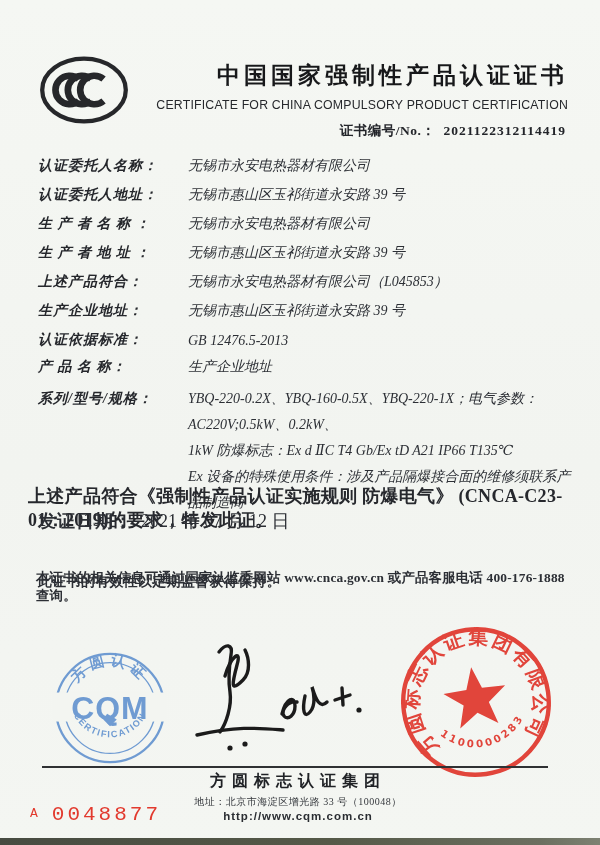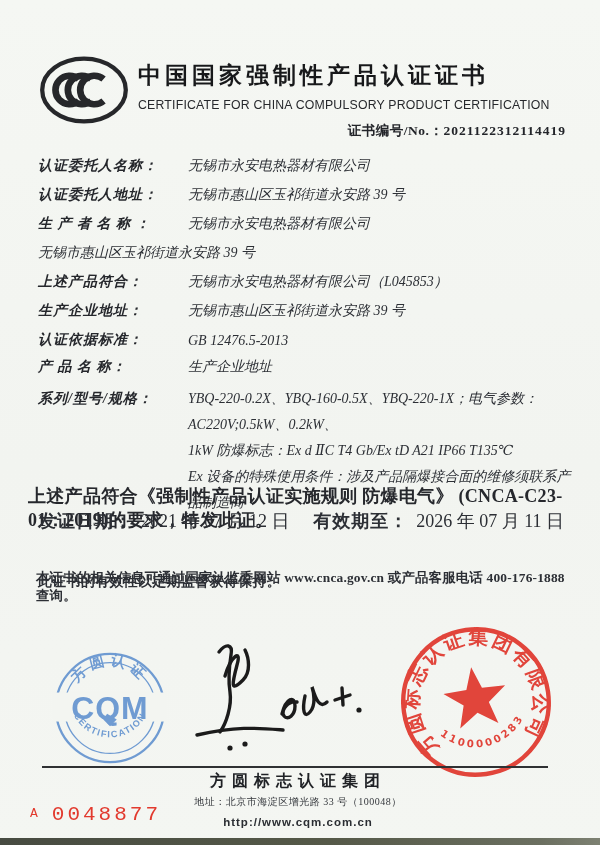--- a/index.html
+++ b/index.html
@@ -7,25 +7,25 @@
     position:relative;
     width:600px;height:845px;
     margin:0 auto;
     background:linear-gradient(180deg,#f5f7f3 0%,#f2f4f0 55%,#f4f6f2 100%);
     font-family:"Liberation Serif","DejaVu Serif",serif;
     color:#2c2f35;
     overflow:hidden;
   }
   
   .ccc-logo{position:absolute;left:36px;top:52px;width:96px;height:76px;}
-  .title-block{position:absolute;left:138px;top:60px;width:430px;text-align:left;}
+  .title-block{position:absolute;left:138px;top:60px;width:430px;text-align:right;}
   .title-cn{font-size:23px;font-weight:700;letter-spacing:4px;color:#17181a;}
   .title-en{margin-top:7px;font-size:12.3px;letter-spacing:.2px;color:#26282c;font-family:"Liberation Sans",sans-serif;}
   .cert-no{position:absolute;right:34px;top:122px;font-size:13.5px;font-weight:600;letter-spacing:.5px;color:#23252a;}
-  .cert-no .num{margin-left:0;letter-spacing:1px;}
+  .cert-no .num{margin-left:8px;letter-spacing:1px;}
   
   .fields{position:absolute;left:38px;top:156px;right:26px;font-size:14px;font-style:italic;}
   .frow{display:flex;margin-bottom:9px;line-height:20px;}
   .flabel{width:150px;flex:0 0 150px;font-weight:700;letter-spacing:1px;color:#25272c;}
   .fvalue{flex:1;color:#2c2f35;}
   .frow.std .fvalue div{line-height:22px;}
   .frow.std{margin-bottom:5px;}
   .frow.series .fvalue div{line-height:26px;}
   .frow.series .flabel{line-height:26px;}
   
@@ -36,21 +36,21 @@
   .info-note{position:absolute;left:36px;top:569px;right:24px;font-size:13.4px;font-weight:600;letter-spacing:.2px;}
   
   .cqm-logo{position:absolute;left:52px;top:650px;width:116px;height:116px;}
   .signature{position:absolute;left:185px;top:638px;width:225px;height:132px;}
   .red-seal{position:absolute;left:396px;top:620px;width:160px;height:164px;transform:rotate(-8deg);opacity:.93;}
   .hr-line{position:absolute;left:42px;right:52px;top:766px;border-top:2px solid #2f3133;}
   
   .footer{position:absolute;left:0;right:4px;top:771px;text-align:center;font-family:"Liberation Sans",sans-serif;}
   .footer .org{font-size:16px;font-weight:800;letter-spacing:6px;color:#1f2125;}
   .footer .addr{margin-top:3px;font-size:10px;color:#33363b;letter-spacing:.5px;font-family:Liberation Serif, serif;}
-  .footer .url{margin-top:7px;font-size:11.5px;font-weight:700;letter-spacing:1px;color:#2a2d32;}
+  .footer .url{margin-top:1px;font-size:11.5px;font-weight:700;letter-spacing:1px;color:#2a2d32;}
   .serial{position:absolute;left:30px;top:803px;color:#e23a2e;font-family:"Liberation Mono","DejaVu Sans Mono",monospace;}
   .serial .pfx{font-size:13px;margin-right:14px;vertical-align:3px;}
   .serial .digits{font-size:21px;letter-spacing:3px;font-weight:500;}
   .bottom-bar{position:absolute;left:0;right:0;bottom:0;height:7px;
     background:linear-gradient(90deg,#474b41 0%,#555948 55%,#6b6f60 90%,#7d8172 100%);}
 </style>
 </head>
 <body>
 
 <div class="page">
@@ -80,20 +80,21 @@
     </div>
     <div class="frow">
       <div class="flabel">认证委托人地址：</div>
       <div class="fvalue">无锡市惠山区玉祁街道永安路 39 号</div>
     </div>
     <div class="frow">
       <div class="flabel">生 产 者 名 称 ：</div>
       <div class="fvalue">无锡市永安电热器材有限公司</div>
     </div>
     <div class="frow">
+      <div class="flabel">生 产 者 地 址 ：</div>
       <div class="fvalue">无锡市惠山区玉祁街道永安路 39 号</div>
     </div>
     <div class="frow">
       <div class="flabel">上述产品符合：</div>
       <div class="fvalue">无锡市永安电热器材有限公司（L045853）</div>
     </div>
     <div class="frow">
       <div class="flabel">生产企业地址：</div>
       <div class="fvalue">无锡市惠山区玉祁街道永安路 39 号</div>
     </div>
@@ -115,23 +116,20 @@
         <div>Ex 设备的特殊使用条件：涉及产品隔爆接合面的维修须联系产品制造商</div>
       </div>
     </div>
   </div>
 
   <div class="compliance">上述产品符合《强制性产品认证实施规则 防爆电气》 (CNCA-C23-01：2019)的要求，特发此证。</div>
 
   <div class="dates">
     <div>
       <b>发证日期：</b><span>2021 年 07 月 12 日</span>
-    </div>
-    <div>
-      <b>有效期至：</b><span>2026 年 07 月 11 日</span>
     </div>
   </div>
 
   <div class="validity">此证书的有效性以定期监督获得保持。</div>
   <div class="info-note">本证书的相关信息可通过国家认监委网站 www.cnca.gov.cn 或产品客服电话 400-176-1888 查询。</div>
 
   <svg class="cqm-logo" viewBox="0 0 120 120">
     <defs>
       <path id="cqmTop" d="M 25 72 A 39 39 0 1 1 95 72"></path>
       <path id="cqmBottom" d="M 21 64 A 42 42 0 0 0 99 64"></path>

